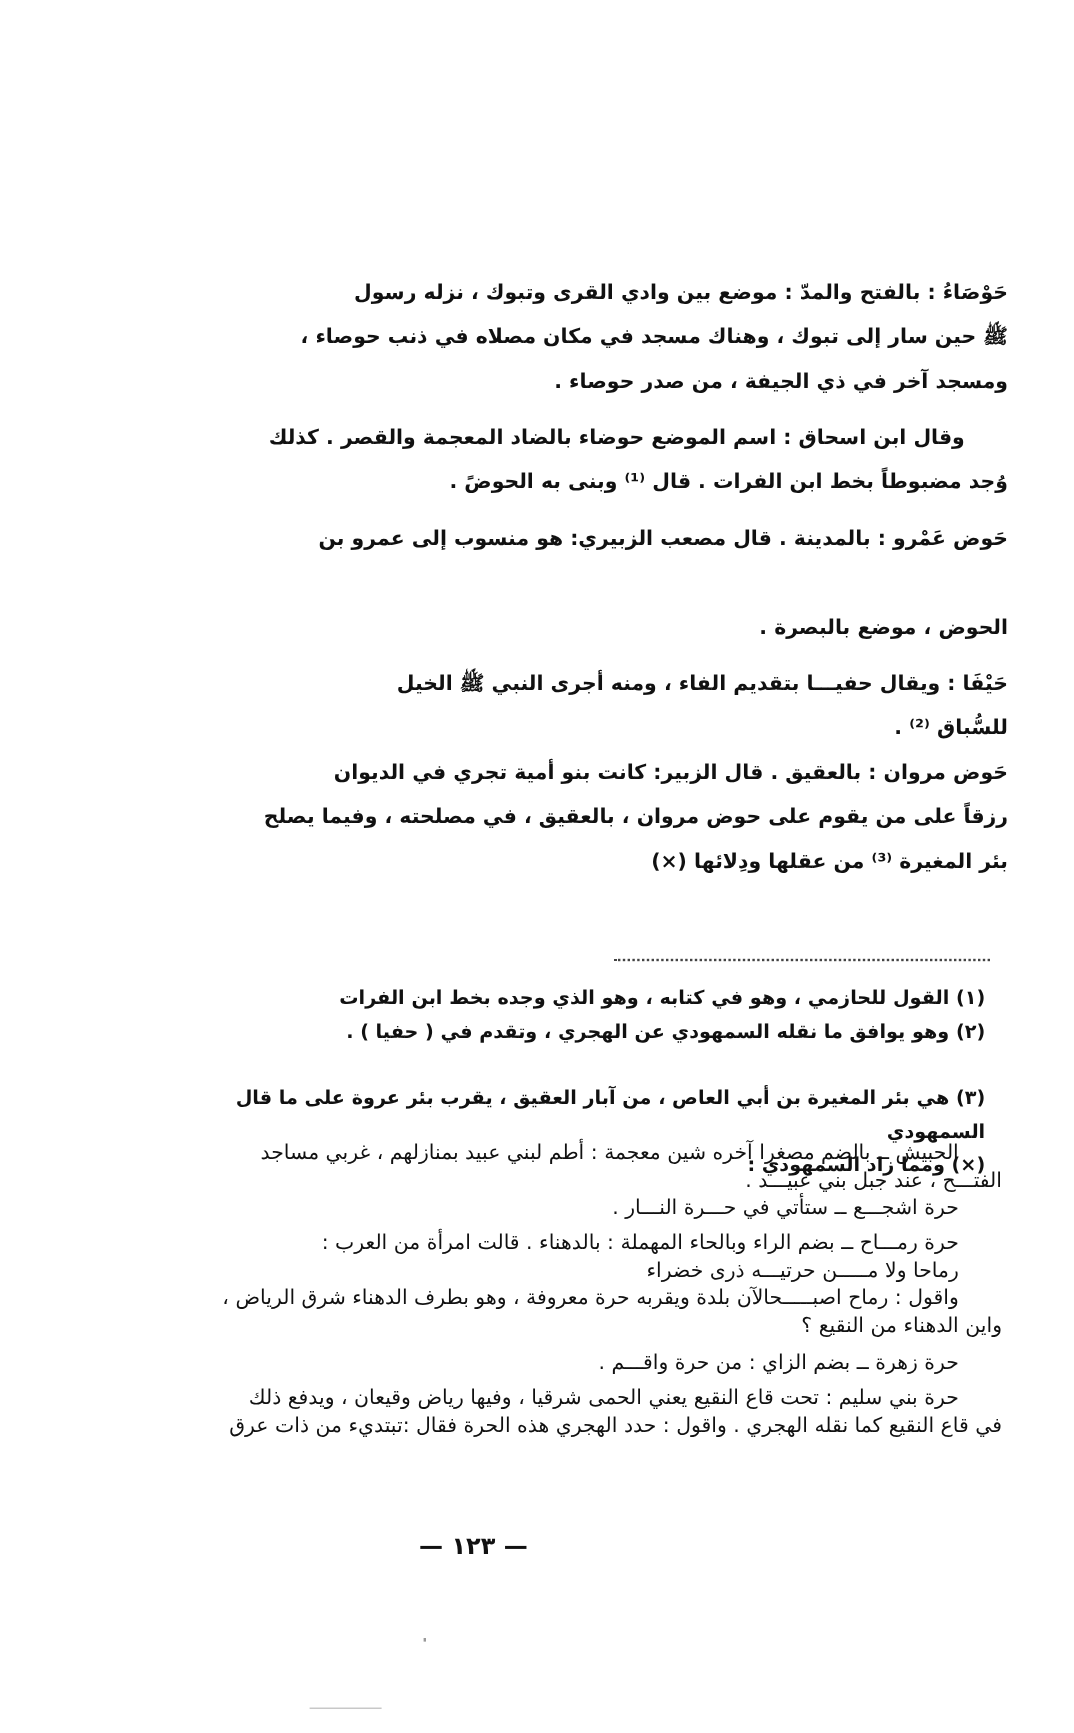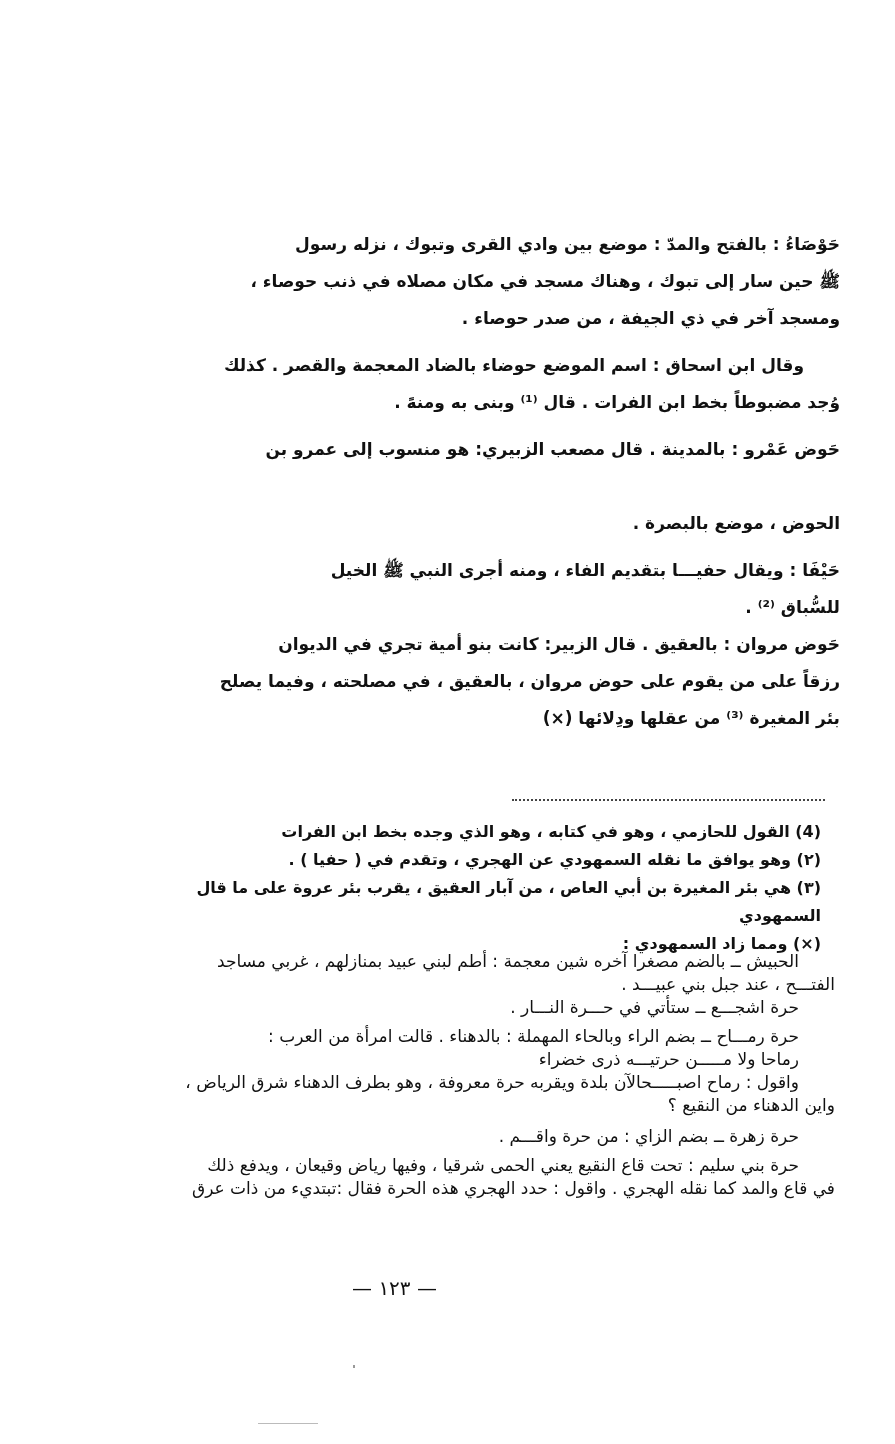--- a/index.html
+++ b/index.html
@@ -84,21 +84,21 @@
     padding-left: 40px;
   }
   .page-number {
     position: absolute;
     left: 0;
     width: 789px;
     top: 1276px;
     text-align: center;
     font-family: "DejaVu Sans", sans-serif;
     font-size: 20px;
-    font-weight: normal;
+    font-weight: bold;
   }
   .scan-speck {
     position: absolute;
     background: #999999;
   }
 </style>
 </head>
 <body>
 
 <div class="page">
@@ -108,21 +108,21 @@
     <p>
       <span>حَوْصَاءُ : بالفتح والمدّ : موضع بين وادي القرى وتبوك ، نزله رسول</span><br>
       <span>ﷺ حين سار إلى تبوك ، وهناك مسجد في مكان مصلاه في ذنب حوصاء ،</span><br>
       <span>ومسجد آخر في ذي الجيفة ، من صدر حوصاء .</span>
     </p>
 
     <p style="margin-top:10px; padding-right:36px;">
       <span>وقال ابن اسحاق : اسم الموضع حوضاء بالضاد المعجمة والقصر . كذلك</span>
     </p>
     <p>
-      <span>وُجد مضبوطاً بخط ابن الفرات . قال ⁽¹⁾ وبنى به ومنهً .</span>
+      <span>وُجد مضبوطاً بخط ابن الفرات . قال ⁽¹⁾ وبنى به الحوضً .</span>
     </p>
 
     <p style="margin-top:10px;">
       <span>حَوض عَمْرو : بالمدينة . قال مصعب الزبيري: هو منسوب إلى عمرو بن</span><br>
       <br>
       <span>الحوض ، موضع بالبصرة .</span>
     </p>
 
     <p style="margin-top:10px;">
       <span>حَيْفَا : ويقال حفيـــا بتقديم الفاء ، ومنه أجرى النبي ﷺ الخيل</span><br>
@@ -132,40 +132,40 @@
     <p style="">
       <span>حَوض مروان : بالعقيق . قال الزبير: كانت بنو أمية تجري في الديوان</span><br>
       <span>رزقاً على من يقوم على حوض مروان ، بالعقيق ، في مصلحته ، وفيما يصلح</span><br>
       <span>بئر المغيرة ⁽³⁾ من عقلها ودِلائها (×)</span>
     </p>
   </div>
 
   <div class="fn-sep"></div>
 
   <div class="footnotes rtl" style="top:818px;">
-    <p style="padding-right:14px;">(4) القول للحازمي ، وهو في كتابه ، وهو الذي وجده بخط ابن الفرات</p>
+    <p style="padding-right:14px;">(١) القول للحازمي ، وهو في كتابه ، وهو الذي وجده بخط ابن الفرات</p>
     <p style="padding-right:14px;">(٢) وهو يوافق ما نقله السمهودي عن الهجري ، وتقدم في ( حفيا ) .</p>
-    <p style="padding-right:14px;">(٣) هي بئر المغيرة بن أبي العاص ، من آبار العقيق ، يقرب بئر عروة على ما قال السمهودي</p>
+    <p style="padding-right:14px;margin-top:27px;">(٣) هي بئر المغيرة بن أبي العاص ، من آبار العقيق ، يقرب بئر عروة على ما قال السمهودي</p>
     <p style="padding-right:14px;">(×) ومما زاد السمهودي :</p>
   </div>
 
   <div class="appendix rtl" style="top:950px;">
     <p class="indent">الحبيش ــ بالضم مصغرا آخره شين معجمة : أطم لبني عبيد بمنازلهم ، غربي مساجد</p>
     <p>الفتـــح ، عند جبل بني عبيـــد .</p>
     <p class="indent">حرة اشجـــع ــ ستأتي في حـــرة النـــار .</p>
     <p class="indent" style="margin-top:6px;">حرة رمـــاح ــ بضم الراء وبالحاء المهملة : بالدهناء . قالت امرأة من العرب :</p>
 
     <div class="poem-line">
       <span>رماحا ولا مـــــن حرتيـــه ذرى خضراء</span>
     </div>
 
     <p class="indent">واقول : رماح اصبـــــحالآن بلدة ويقربه حرة معروفة ، وهو بطرف الدهناء شرق الرياض ،</p>
     <p>واين الدهناء من النقيع ؟</p>
     <p class="indent" style="margin-top:8px;">حرة زهرة ــ بضم الزاي : من حرة واقـــم .</p>
     <p class="indent" style="margin-top:6px;">حرة بني سليم : تحت قاع النقيع يعني الحمى شرقيا ، وفيها رياض وقيعان ، ويدفع ذلك</p>
-    <p>في قاع والمد كما نقله الهجري . واقول : حدد الهجري هذه الحرة فقال :تبتديء من ذات عرق</p>
+    <p>في قاع النقيع كما نقله الهجري . واقول : حدد الهجري هذه الحرة فقال :تبتديء من ذات عرق</p>
   </div>
 
   <div class="page-number rtl">— ١٢٣ —</div>
 
   <div class="scan-speck" style="left:353px; top:1365px; width:2px; height:3px;"></div>
   <div class="scan-speck" style="left:258px; top:1423px; width:60px; height:1px; background:#bbbbbb;"></div>
 </div>
 
 </body></html>

